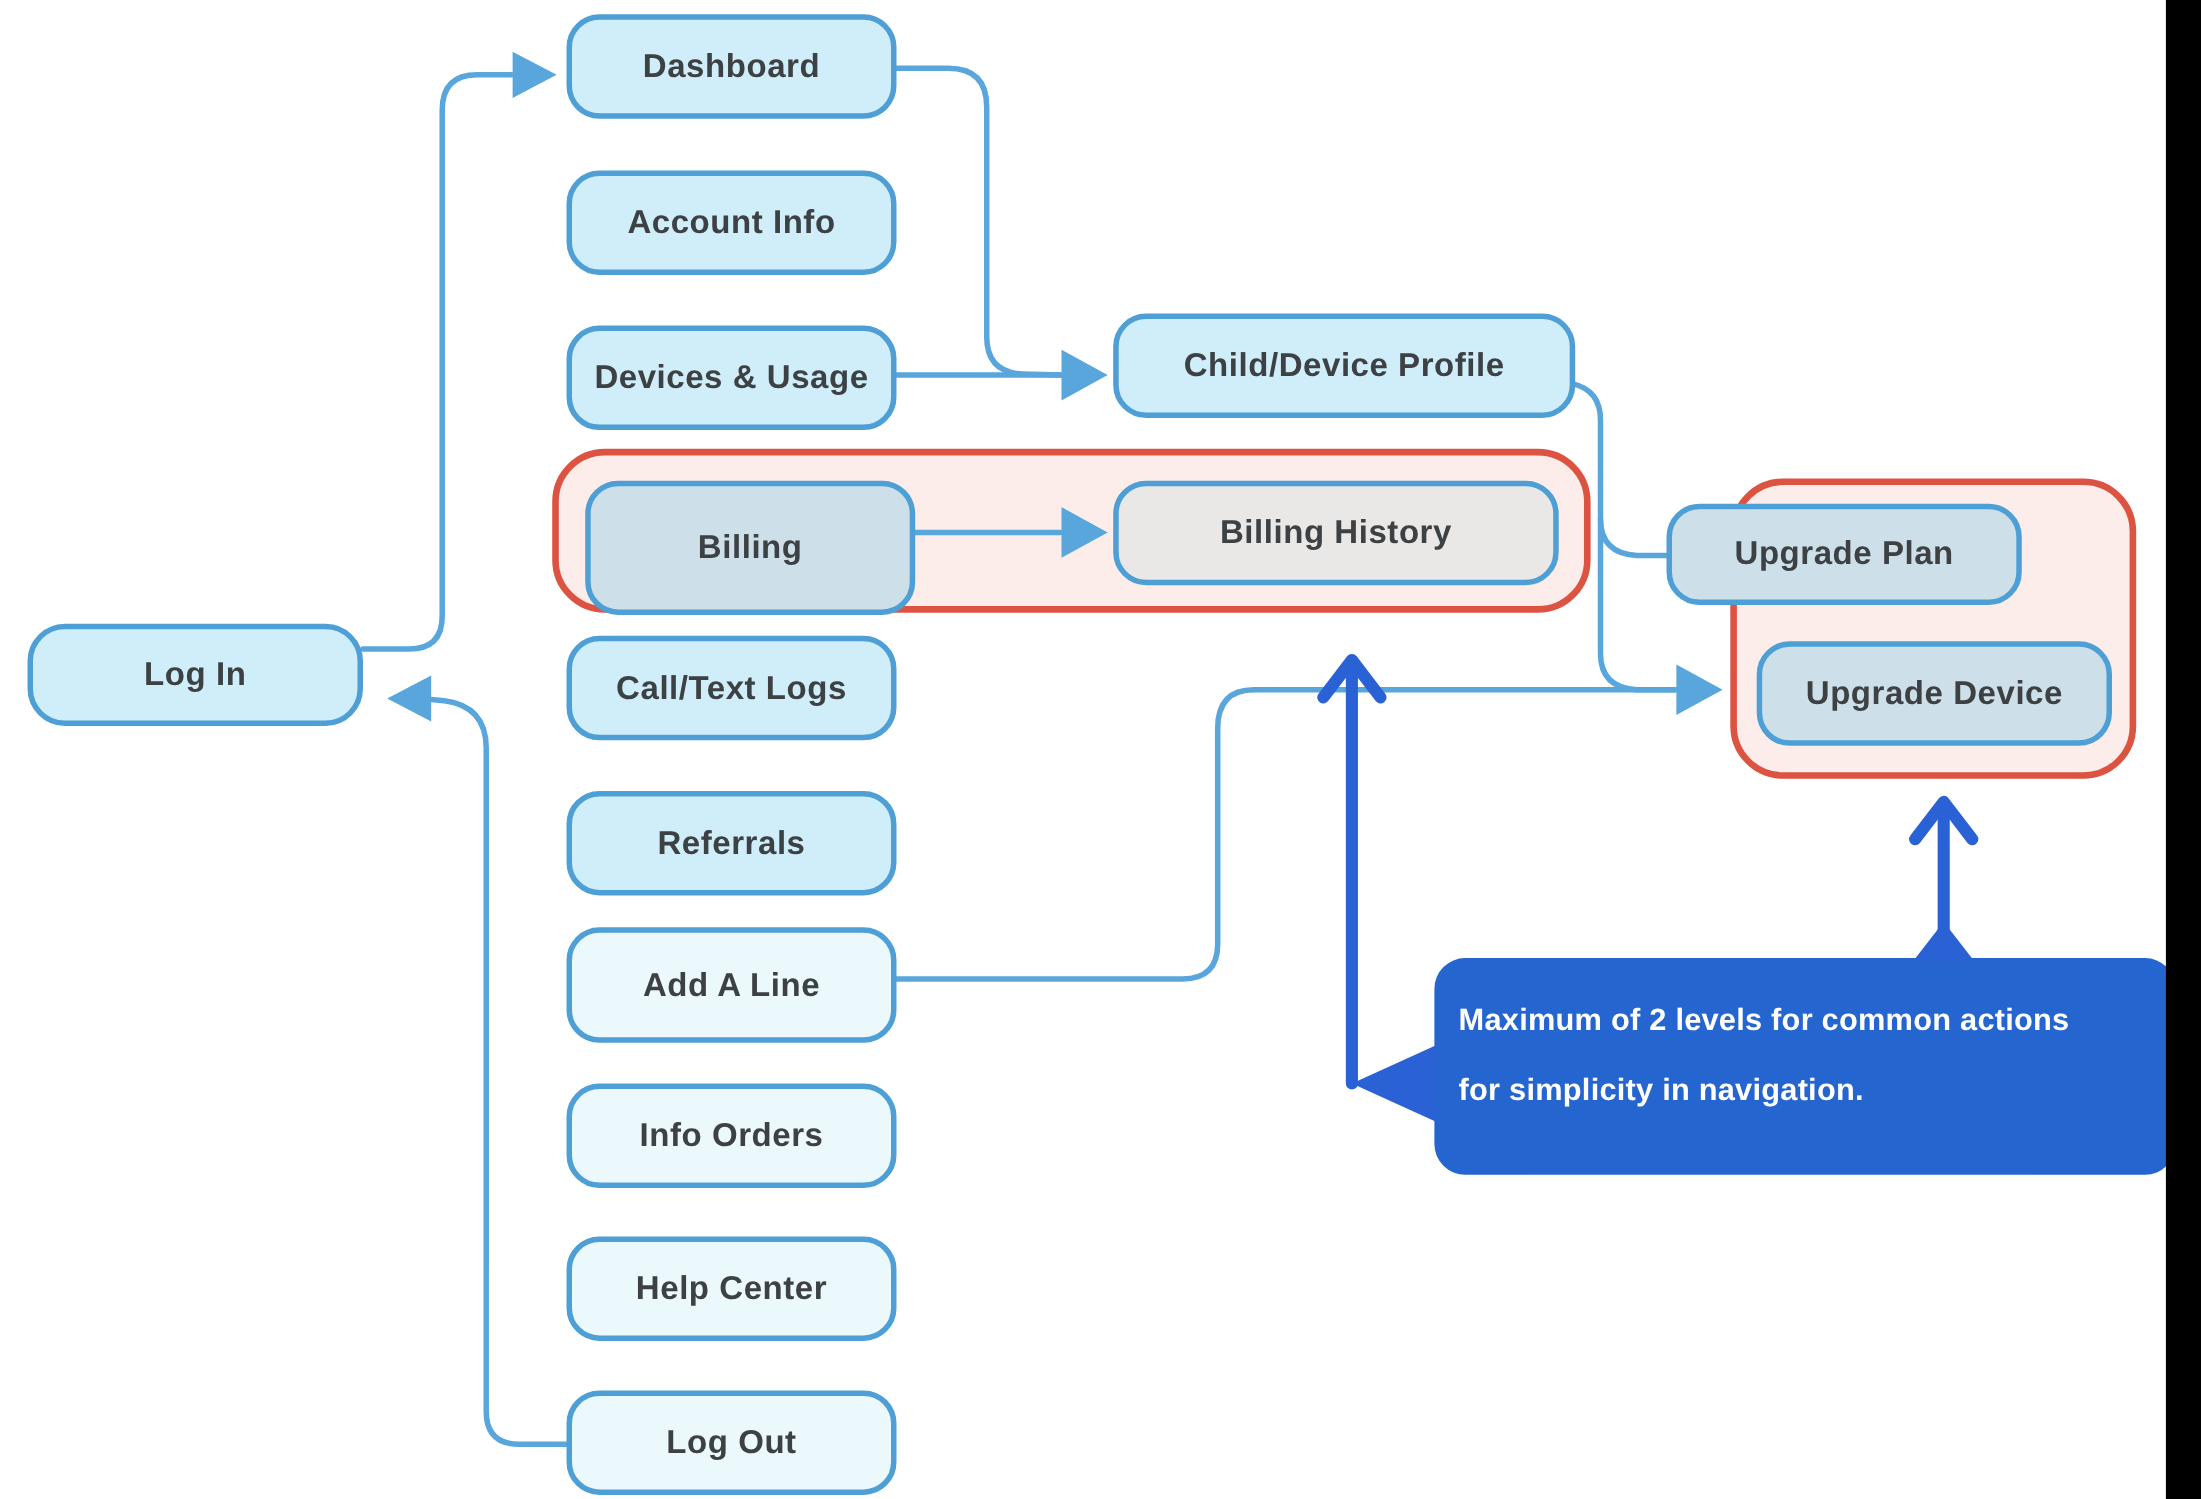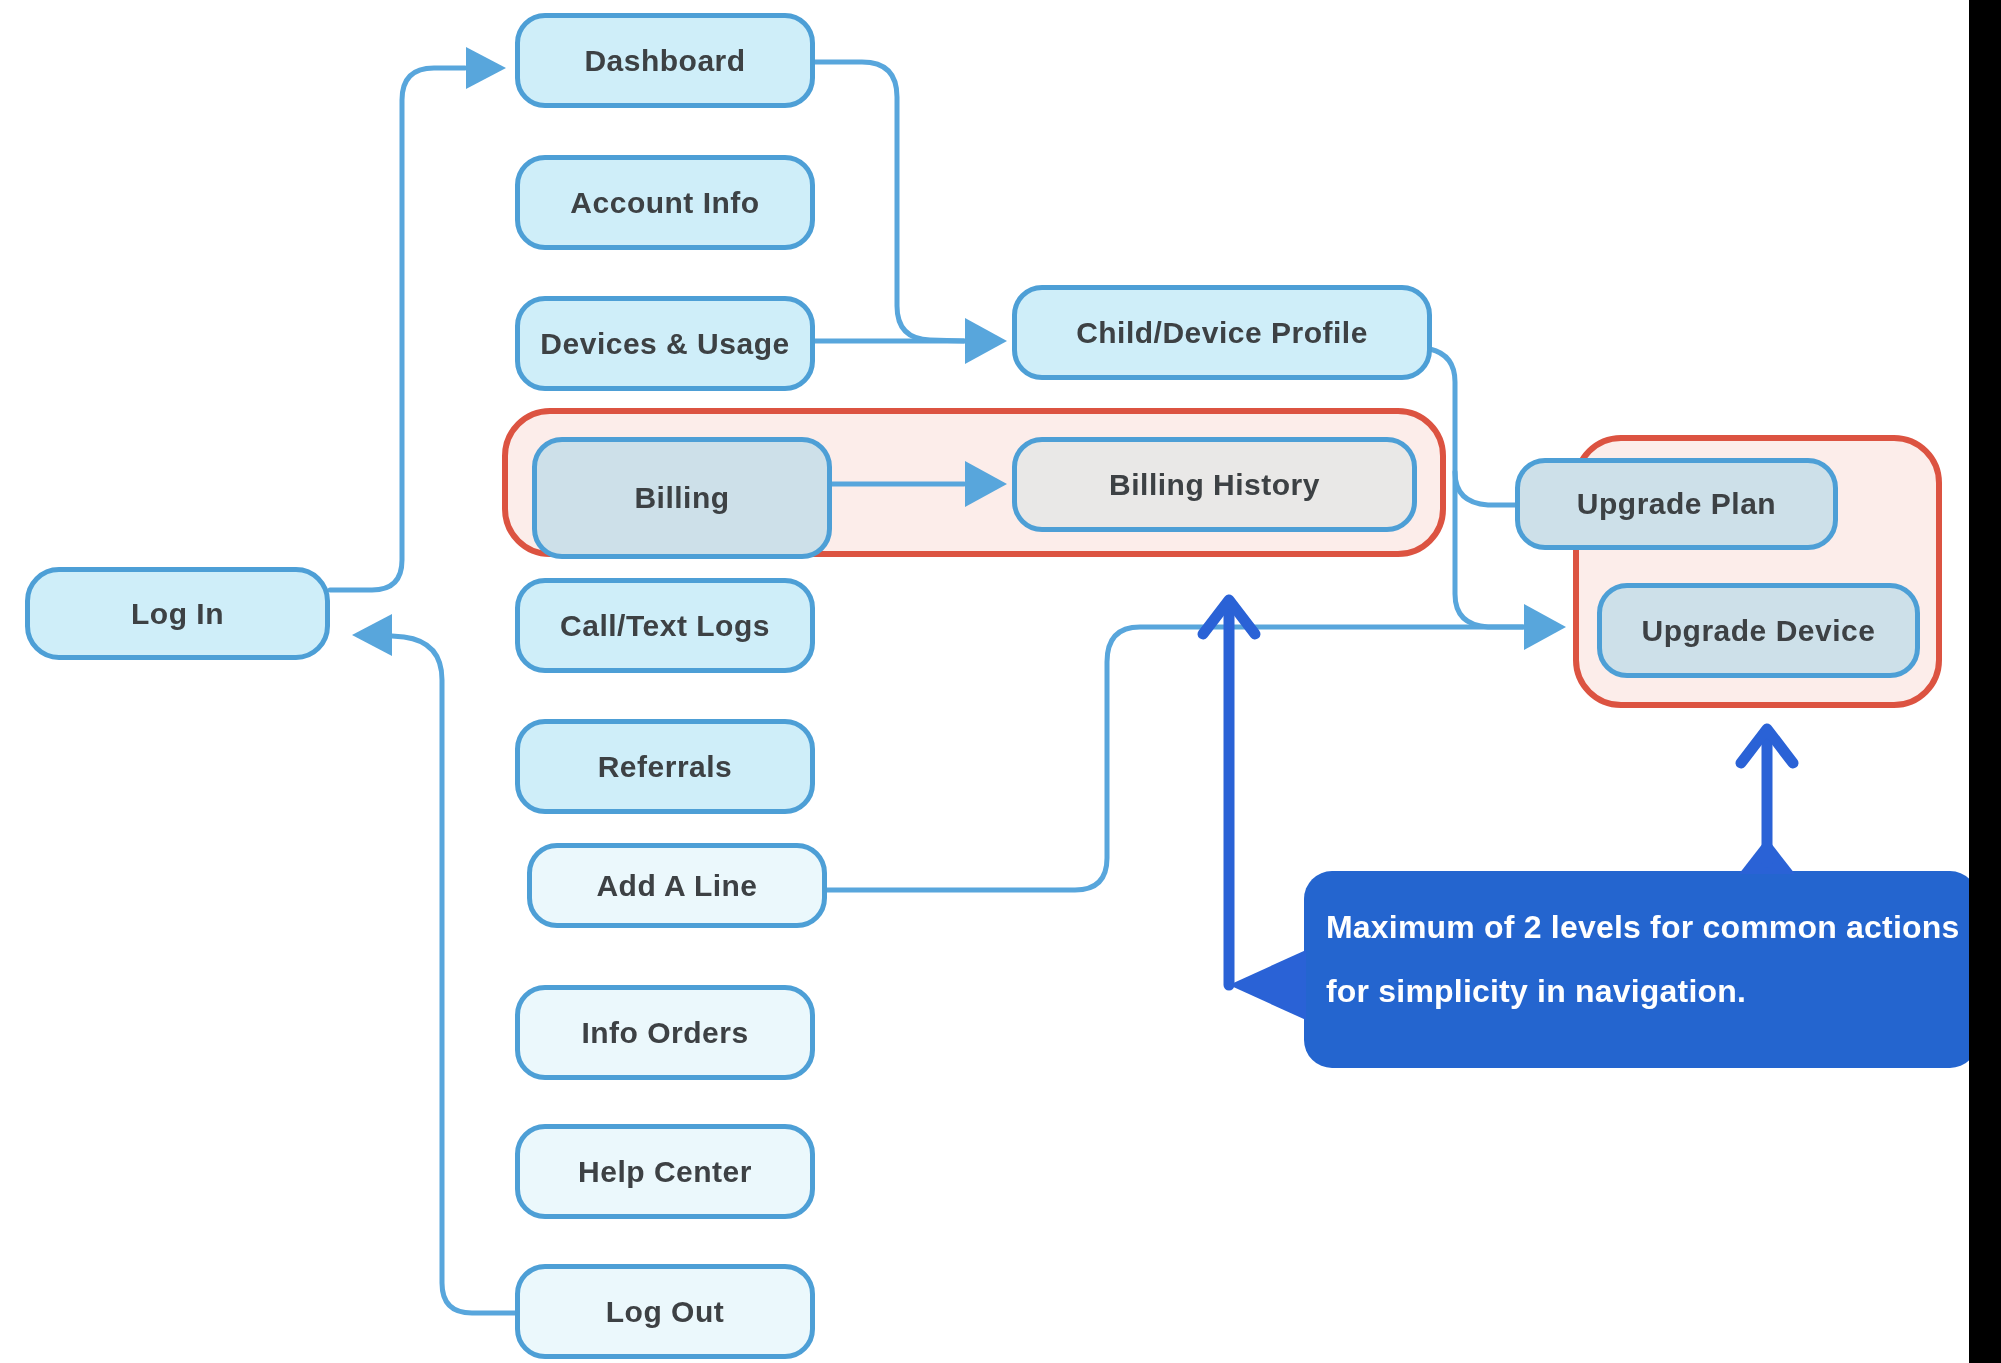--- a/index.html
+++ b/index.html
@@ -40,21 +40,21 @@
   #connector-layer{position:absolute;left:0;top:0;z-index:2;}
   #annotation-layer{position:absolute;left:0;top:0;z-index:4;}
   .connector{fill:none;stroke:var(--connector-blue);stroke-width:5;stroke-linecap:round;}
   .arrowhead{fill:var(--connector-blue);stroke:none;}
   .dark-shaft{fill:none;stroke:var(--annotation-arrow-blue);stroke-width:11;stroke-linecap:round;stroke-linejoin:round;}
   .dark-tail{fill:var(--annotation-arrow-blue);stroke:none;}
   #callout{
     position:absolute;left:1304px;top:871px;width:674px;height:197px;
     box-sizing:border-box;background:var(--callout-fill-blue);
     border-radius:28px;z-index:3;color:var(--callout-text);
-    font-size:32px;font-weight:bold;line-height:64px;
+    font-size:28px;font-weight:bold;line-height:64px;
     padding:24px 10px 0 22px;letter-spacing:.2px;
   }
   #edge-bar{
     position:absolute;left:1969px;top:0;width:32px;height:1363px;
     background:#000000;z-index:10;
   }
 </style>
 </head>
 <body>
 
@@ -81,21 +81,21 @@
   </svg>
 
   <div class="node fill-cyan" style="left:25px;top:567px;width:305px;height:93px;border-radius:34px;">Log In</div>
 
   <div class="node fill-cyan" style="left:515px;top:13px;width:300px;height:95px;">Dashboard</div>
   <div class="node fill-cyan" style="left:515px;top:155px;width:300px;height:95px;">Account Info</div>
   <div class="node fill-cyan" style="left:515px;top:296px;width:300px;height:95px;">Devices &amp; Usage</div>
   <div class="node fill-slate" style="left:532px;top:437px;width:300px;height:122px;">Billing</div>
   <div class="node fill-cyan" style="left:515px;top:578px;width:300px;height:95px;">Call/Text Logs</div>
   <div class="node fill-cyan" style="left:515px;top:719px;width:300px;height:95px;">Referrals</div>
-  <div class="node fill-pale" style="left:515px;top:843px;width:300px;height:85px;margin-left:12px;">Add A Line</div>
+  <div class="node fill-pale" style="left:515px;top:843px;width:300px;height:105px;">Add A Line</div>
   <div class="node fill-pale" style="left:515px;top:985px;width:300px;height:95px;">Info Orders</div>
   <div class="node fill-pale" style="left:515px;top:1124px;width:300px;height:95px;">Help Center</div>
   <div class="node fill-pale" style="left:515px;top:1264px;width:300px;height:95px;">Log Out</div>
 
   <div class="node fill-cyan" style="left:1012px;top:285px;width:420px;height:95px;">Child/Device Profile</div>
   <div class="node fill-gray" style="left:1012px;top:437px;width:405px;height:95px;">Billing History</div>
 
   <div class="node fill-slate" style="left:1515px;top:458px;width:323px;height:92px;">Upgrade Plan</div>
   <div class="node fill-slate" style="left:1597px;top:583px;width:323px;height:95px;">Upgrade Device</div>
 

